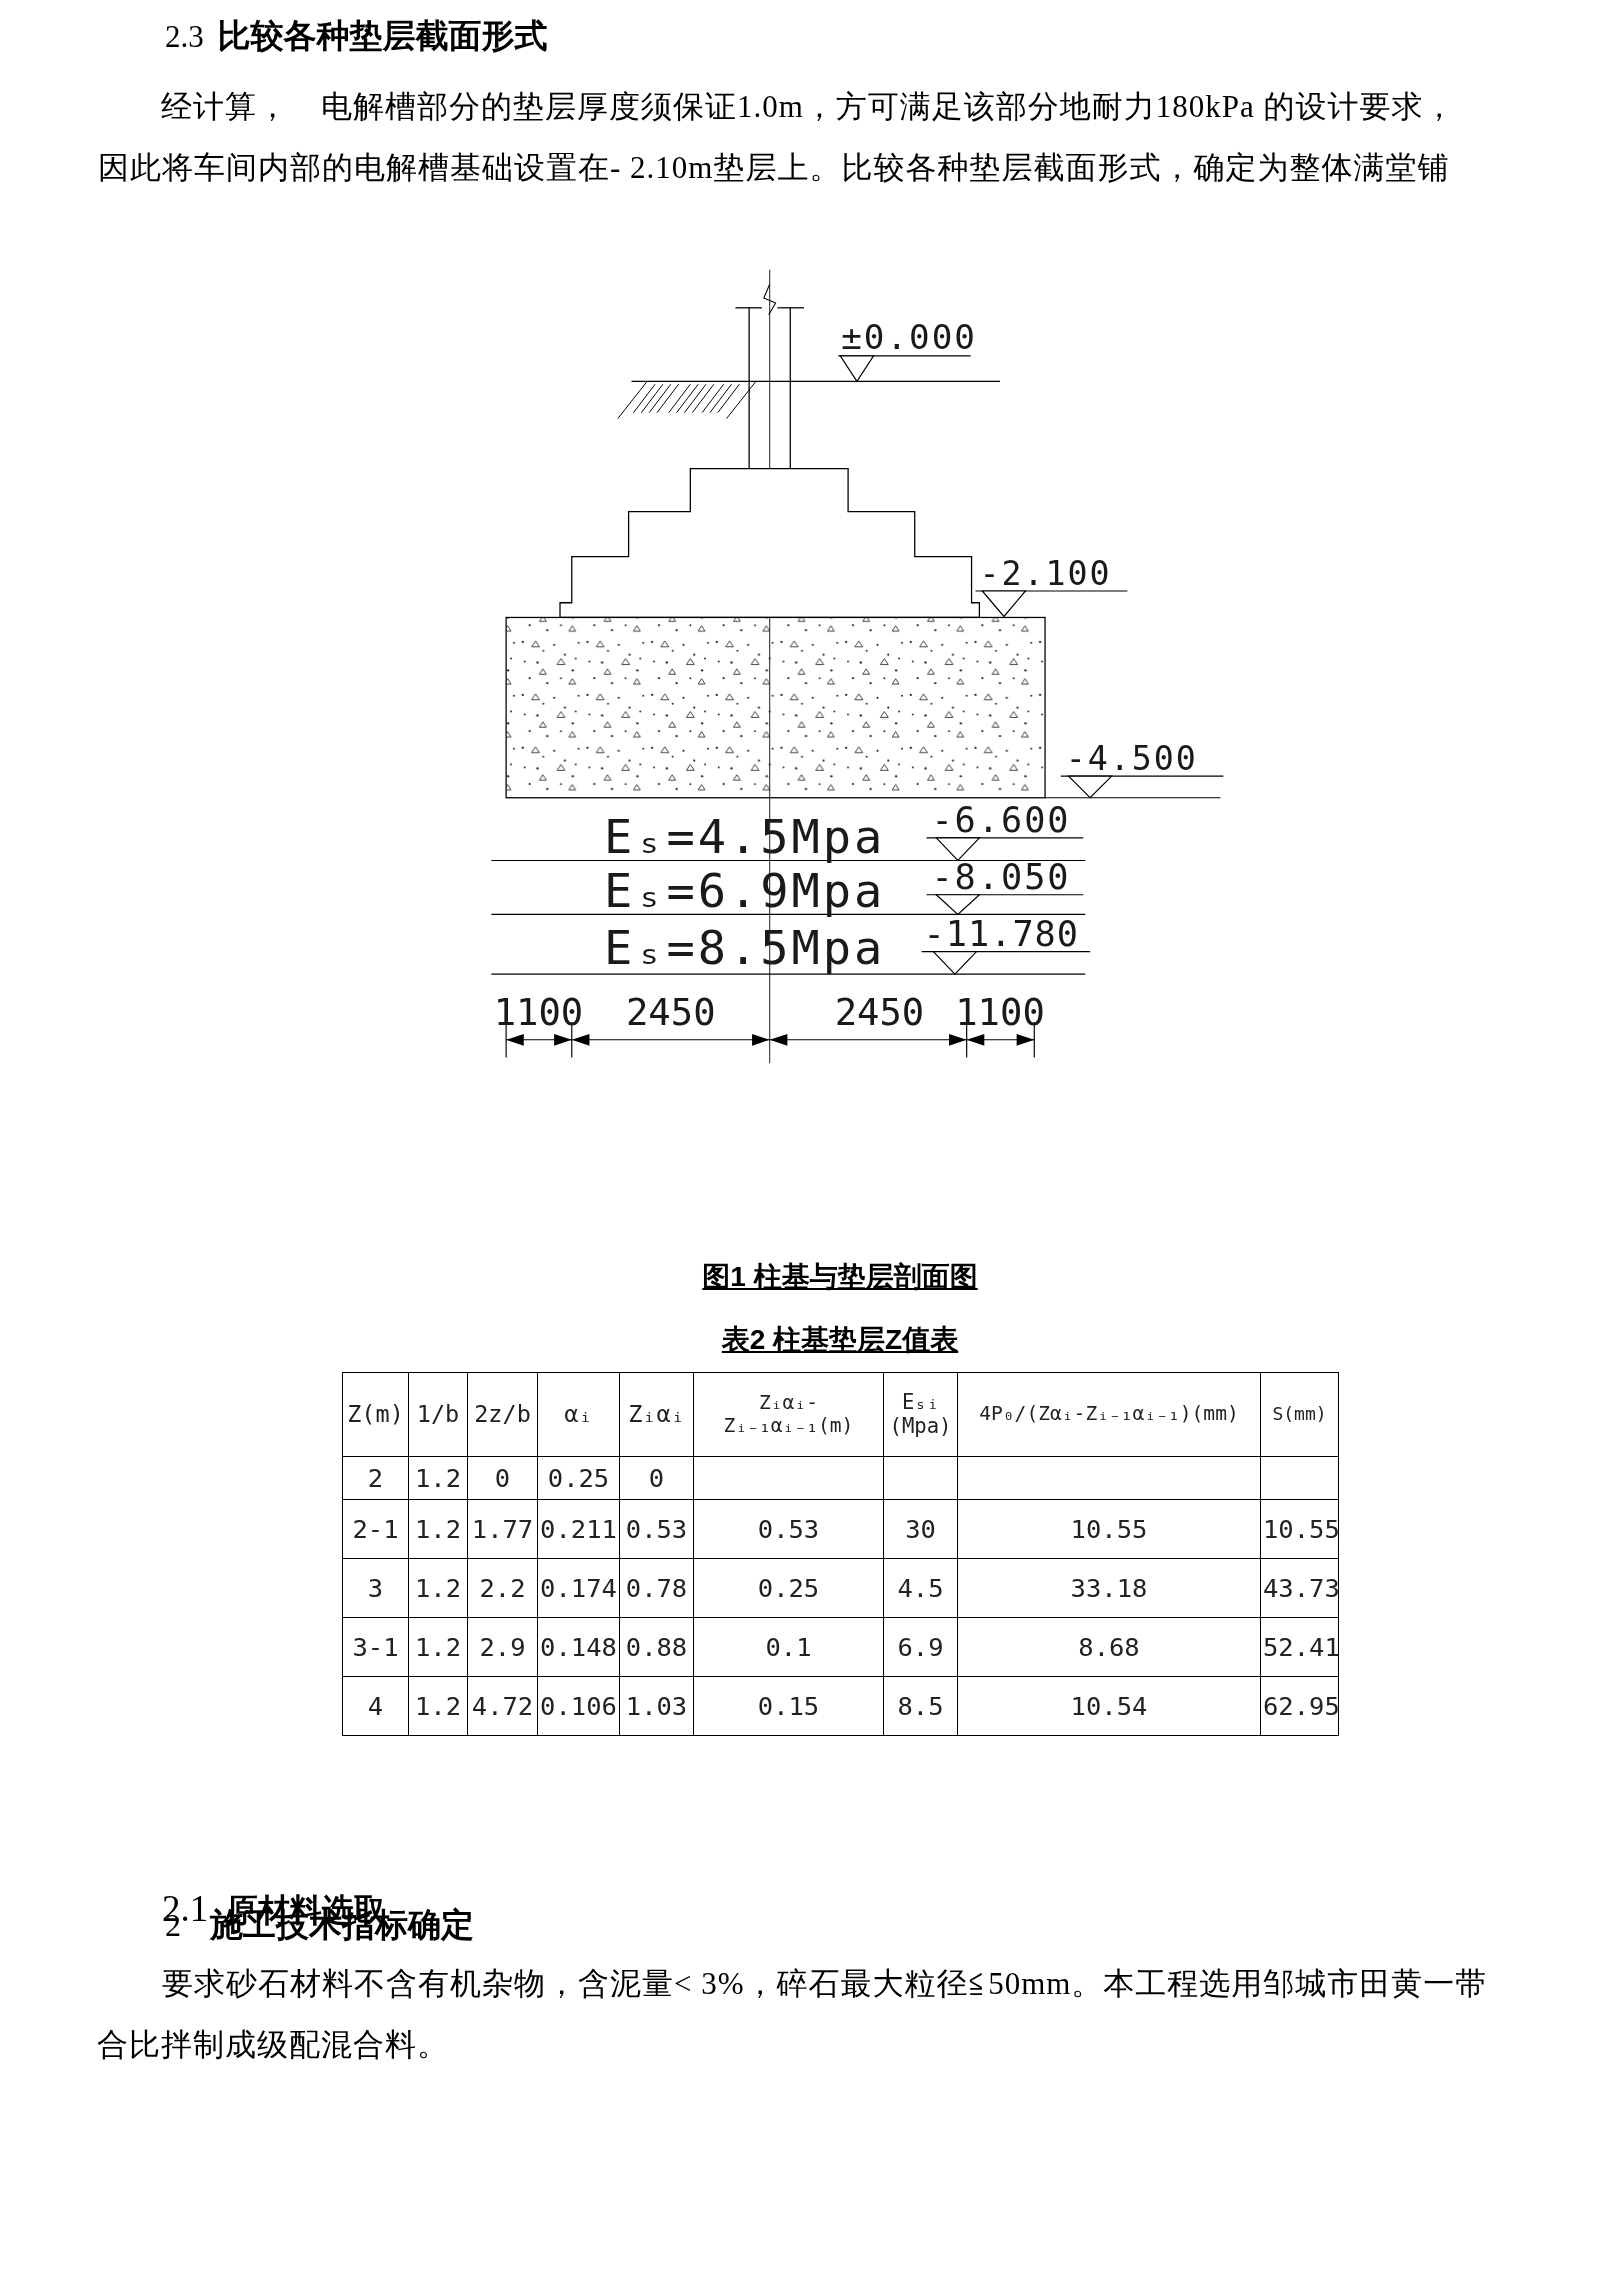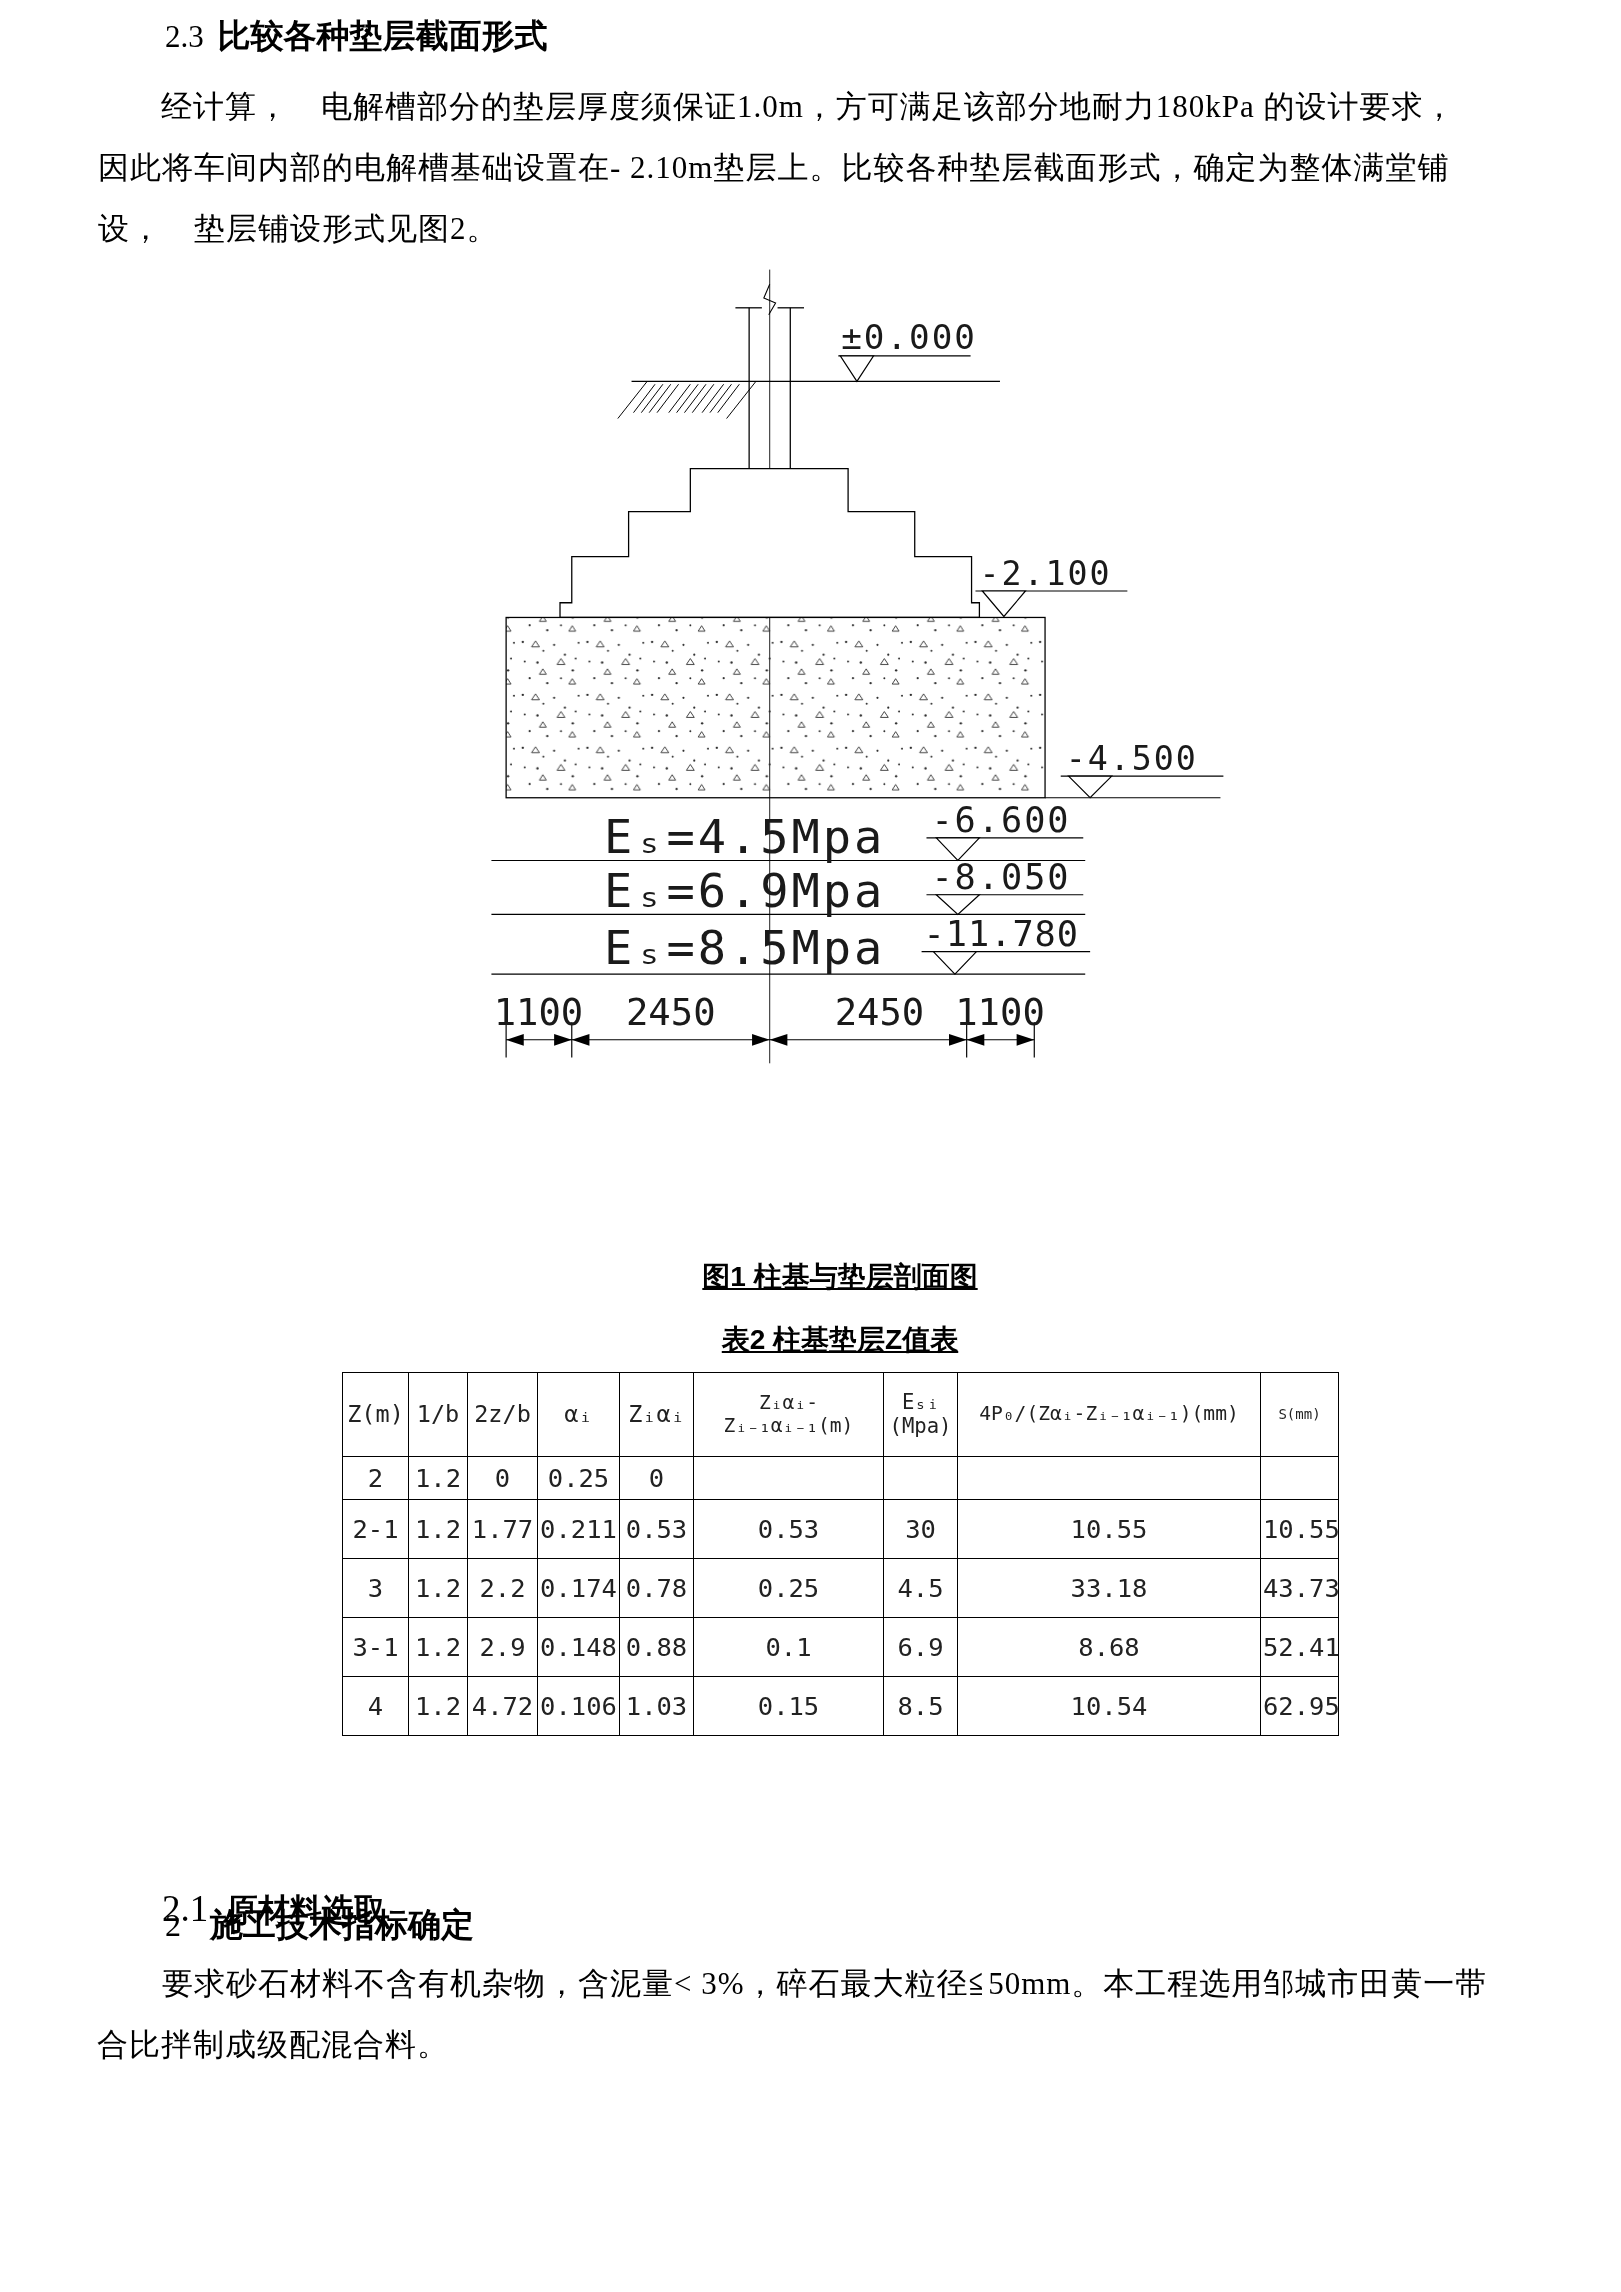--- a/index.html
+++ b/index.html
@@ -36,38 +36,37 @@
   .ztable{position:absolute; left:342px; top:1372px; border-collapse:collapse;
     table-layout:fixed; width:996px;
     font-family:"DejaVu Sans Mono","DejaVu Sans",monospace; color:#222;}
   .ztable th,.ztable td{border:1px solid #000; text-align:center; vertical-align:middle;
     padding:0 2px; overflow:hidden; font-weight:400;}
   .ztable thead tr{height:84px;}
   .ztable th{font-size:23.5px; white-space:pre-line; line-height:1.15;}
   .ztable th:nth-child(6){font-size:19.6px;}
   .ztable th:nth-child(7){font-size:20.6px;}
   .ztable th:nth-child(8){font-size:19.6px;}
-  .ztable th:nth-child(9){font-size:14px;}
+  .ztable th:nth-child(9){font-size:18px;}
   .ztable td{font-size:25.5px;}
   .ztable tbody tr{height:59px;}
   .ztable tbody tr:first-child{height:43px;}
 </style>
 </head>
 <body>
 
 <div class="page">
 
   <div class="sec-heading h13">
     <span class="sec-num">2.3</span><span class="sec-title">比较各种垫层截面形式</span>
   </div>
 
   <div class="para para1">
     <div class="line indent1">经计算，　电解槽部分的垫层厚度须保证1.0m，方可满足该部分地耐力180kPa 的设计要求，</div>
     <div class="line">因此将车间内部的电解槽基础设置在- 2.10m垫层上。比较各种垫层截面形式，确定为整体满堂铺</div>
-    <div class="line">设，　垫层铺设形式见图2。</div>
   </div>
 
   <svg class="figure-svg" width="833" height="828" viewBox="420 255 850 845" xmlns="http://www.w3.org/2000/svg">
     <defs>
       <pattern id="stipple" width="66" height="54" patternUnits="userSpaceOnUse">
         <g fill="#2a2a2a">
           <circle cx="5" cy="7" r="1.2"></circle>
             <circle cx="20" cy="28" r="1.2"></circle>
             <circle cx="37" cy="10" r="1.1"></circle>
           <circle cx="56" cy="36" r="1.2"></circle>

